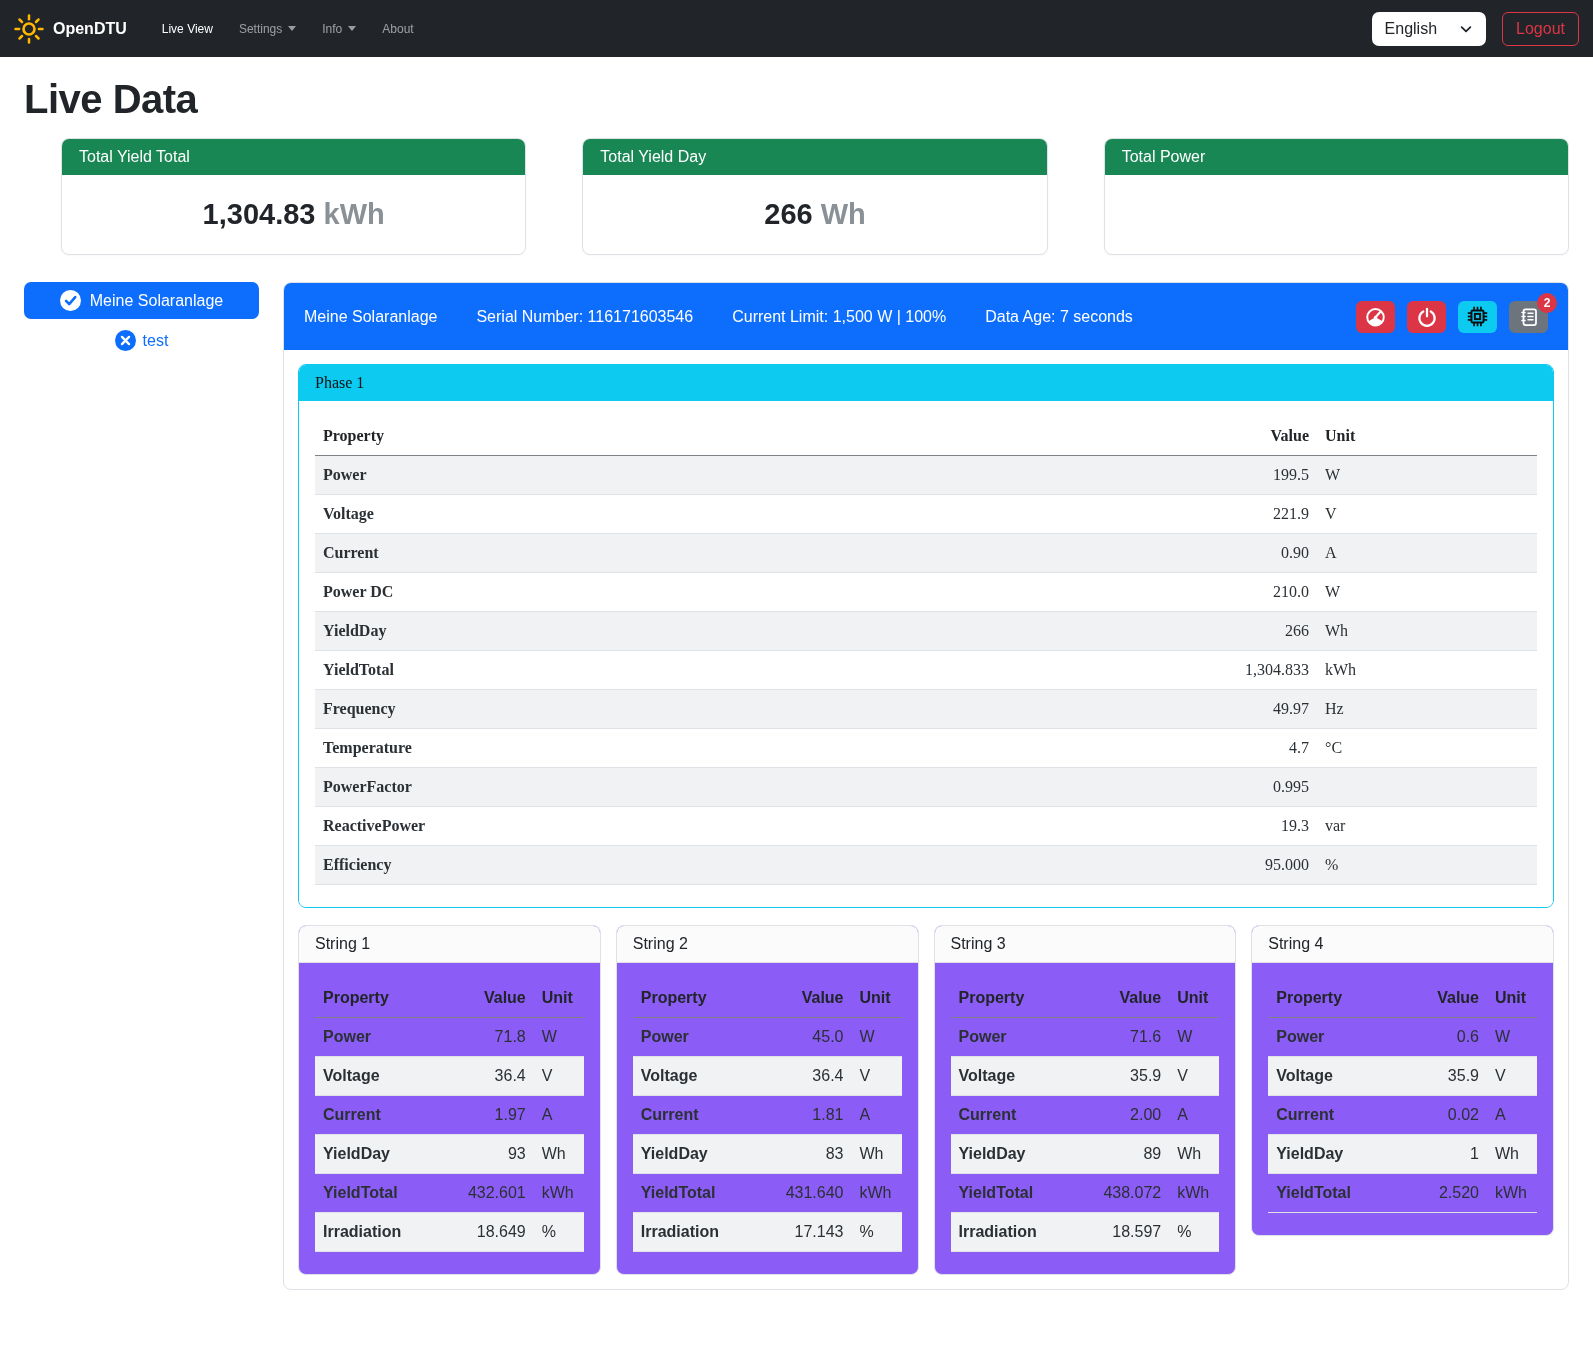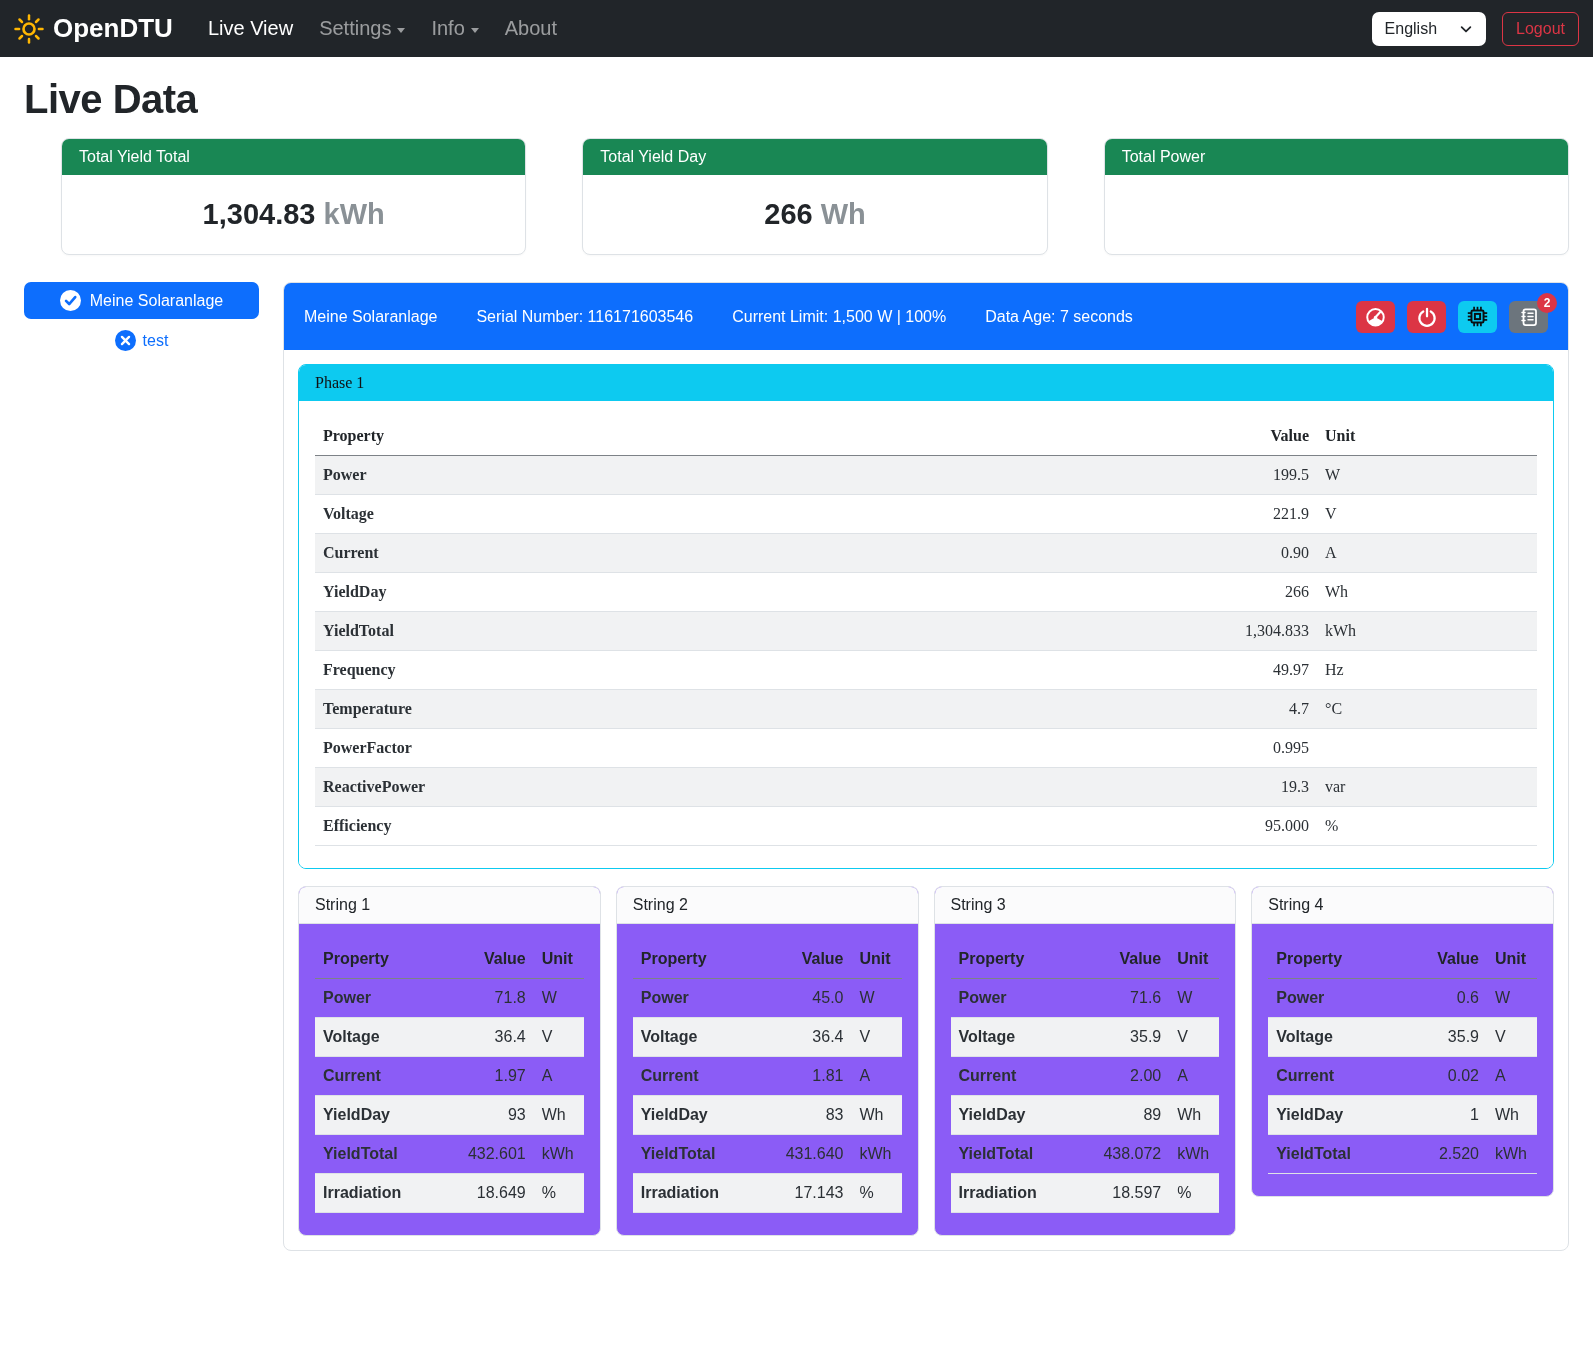--- a/index.html
+++ b/index.html
@@ -1,23 +1,23 @@
 <!DOCTYPE html>
 <html><head>
 <meta charset="utf-8">
 <style>
   * { margin:0; padding:0; box-sizing:border-box; }
   html,body { background:#fff; font-family:"Liberation Sans","DejaVu Sans",sans-serif; color:#212529; }
   body { width:1593px; min-height:1359px; }
 
   
   .navbar { height:57px; background:#212529; display:flex; align-items:center; padding:0 14px; }
-  .brand { display:flex; align-items:center; gap:9px; color:#fff; font-size:26px; font-weight:700; cursor:pointer; }
+  .brand { display:flex; align-items:center; gap:9px; color:#fff; font-size:16px; font-weight:700; cursor:pointer; }
   .nav-links { display:flex; align-items:center; margin-left:22px; }
-  .nav-link { color:rgba(255,255,255,.55); font-size:20px; padding:8px 13px; cursor:pointer; }
+  .nav-link { color:rgba(255,255,255,.55); font-size:12px; padding:8px 13px; cursor:pointer; }
   .nav-link.active { color:#fff; }
   .caret { display:inline-block; margin-left:6px; vertical-align:2px;
            border-left:4px solid transparent; border-right:4px solid transparent; border-top:5px solid currentColor; }
   .nav-right { margin-left:auto; display:flex; align-items:center; gap:16px; }
   .lang-select { background:#fff; color:#212529; border-radius:7px; padding:8px 13px; font-size:16px;
                  display:flex; align-items:center; gap:22px; cursor:pointer; }
   .logout-btn { background:transparent; border:1px solid #dc3545; color:#dc3545; border-radius:6px;
                 padding:7px 13px; font-size:16px; cursor:pointer; font-family:inherit; }
 
   
@@ -259,20 +259,25 @@
                     <td class="prop">Voltage</td>
                     <td class="col-val">221.9</td>
                     <td>V</td>
                   </tr>
                 <tr>
                     <td class="prop">Current</td>
                     <td class="col-val">0.90</td>
                     <td>A</td>
                   </tr>
                 <tr>
+                    <td class="prop">Power DC</td>
+                    <td class="col-val">210.0</td>
+                    <td>W</td>
+                  </tr>
+                <tr>
                     <td class="prop">YieldDay</td>
                     <td class="col-val">266</td>
                     <td>Wh</td>
                   </tr>
                 <tr>
                     <td class="prop">YieldTotal</td>
                     <td class="col-val">1,304.833</td>
                     <td>kWh</td>
                   </tr>
                 <tr>

